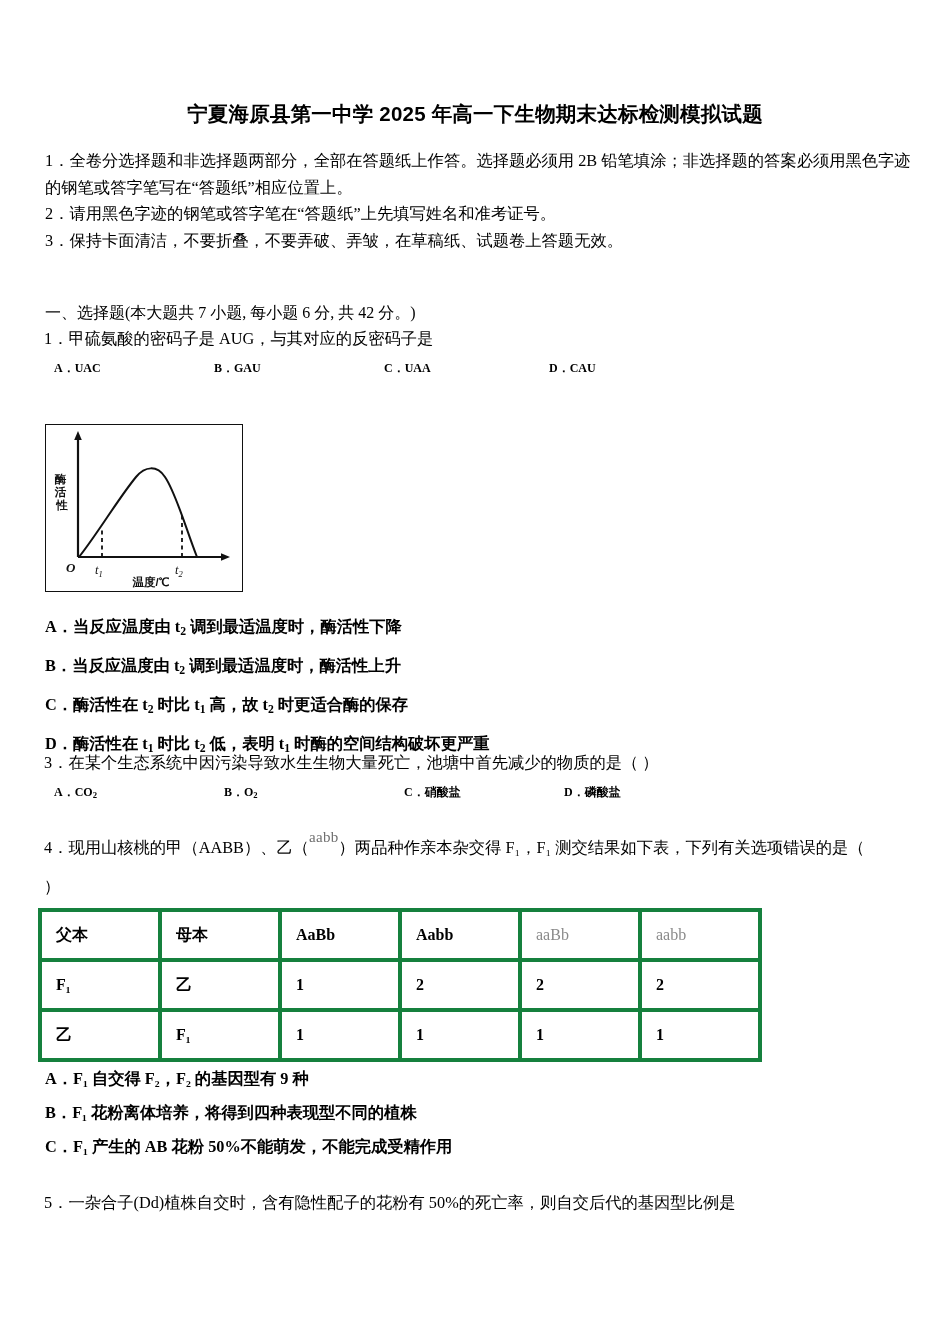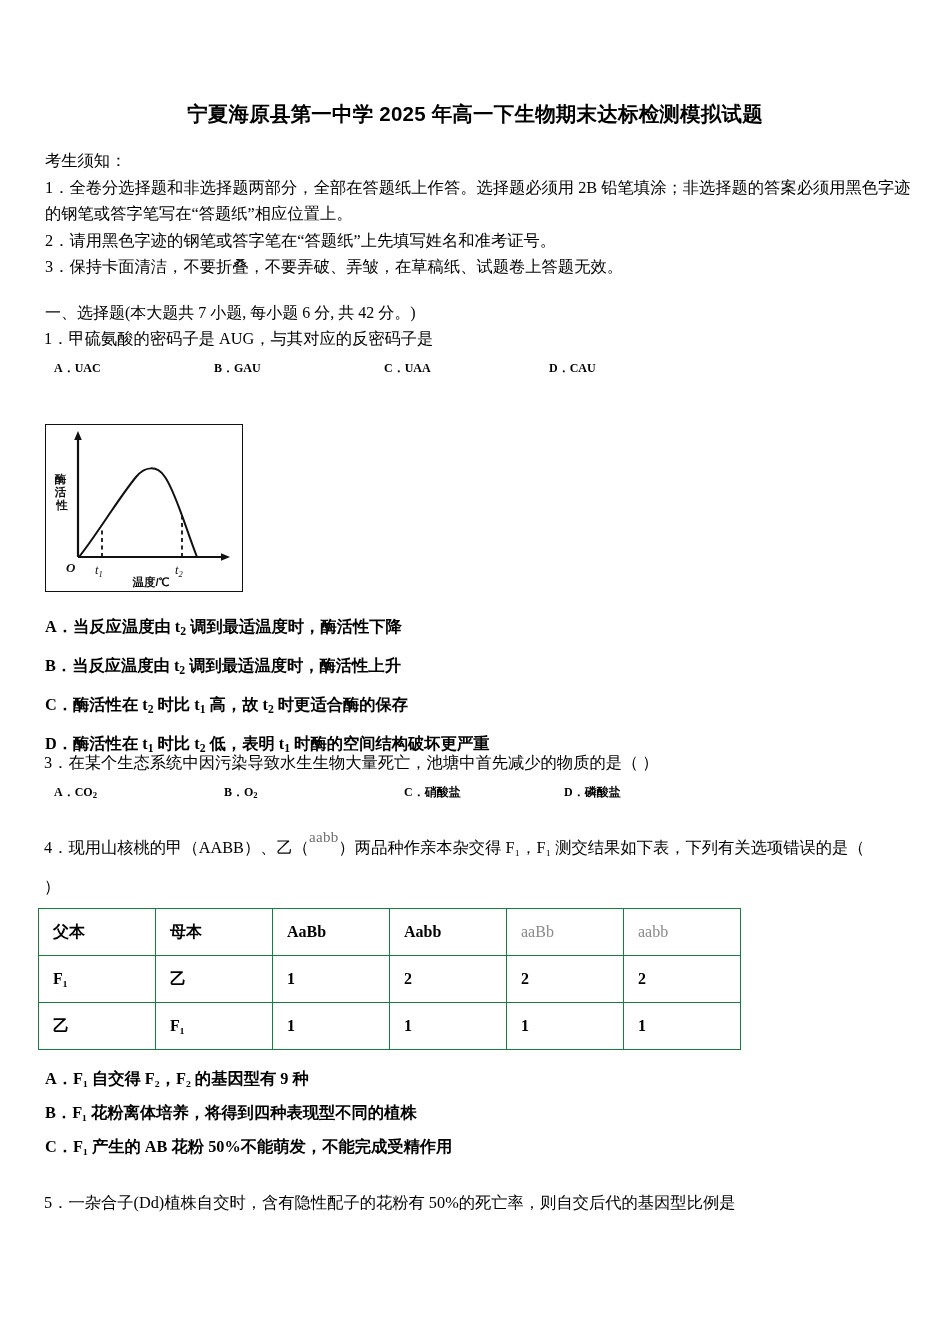--- a/index.html
+++ b/index.html
@@ -106,40 +106,39 @@
   
   .gtable {
     position: absolute;
     left: 38px;
     top: 908px;
     width: 527px;
     border-collapse: collapse;
     table-layout: fixed;
   }
   .gtable td {
-    border: 1px solid #15803d;
+    border: 4px solid #15803d;
     height: 46px;
     padding: 0 14px;
     font-size: 16px;
     vertical-align: middle;
   }
   .gtable td.hdr-b { font-weight: bold; color: #000; }
   .gtable td.hdr-g { font-weight: normal; color: #8a8a8a; }
   .gtable td.cell { font-weight: bold; }
   .col-w { width: 88px; }
 </style>
 </head>
 <body>
 
 <div class="page">
 
   <div class="doc-title">宁夏海原县第一中学 2025 年高一下生物期末达标检测模拟试题</div>
 
   <div class="notice">
-    <div>考生须知：</div>
     <div>1．全卷分选择题和非选择题两部分，全部在答题纸上作答。选择题必须用 2B 铅笔填涂；非选择题的答案必须用黑色字迹的钢笔或答字笔写在“答题纸”相应位置上。</div>
     <div>2．请用黑色字迹的钢笔或答字笔在“答题纸”上先填写姓名和准考证号。</div>
     <div>3．保持卡面清洁，不要折叠，不要弄破、弄皱，在草稿纸、试题卷上答题无效。</div>
   </div>
 
   <div class="section-head">一、选择题(本大题共 7 小题, 每小题 6 分, 共 42 分。)</div>
 
   <div class="q" style="top:326px;">
     <span>1．</span><span>甲硫氨酸的密码子是 AUG，与其对应的反密码子是</span>
   </div>

